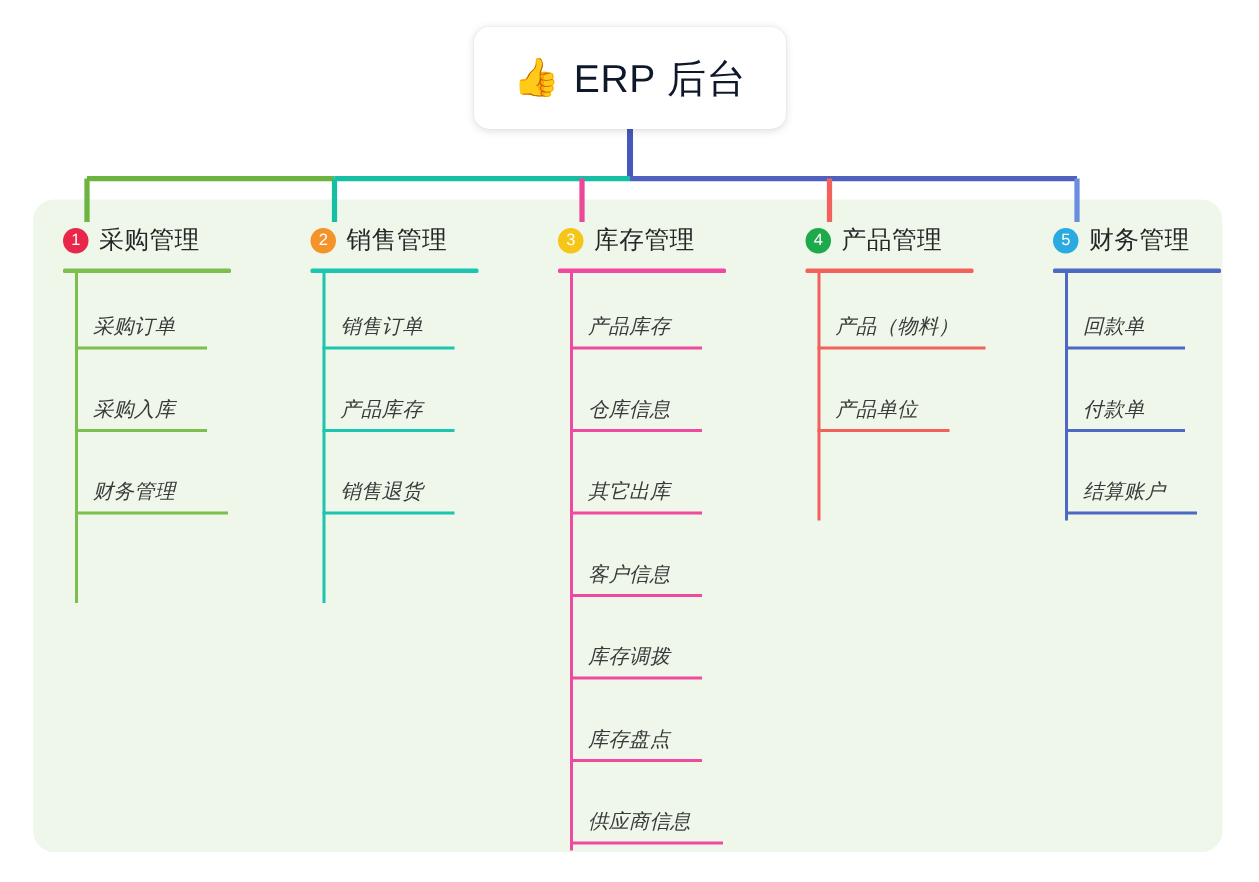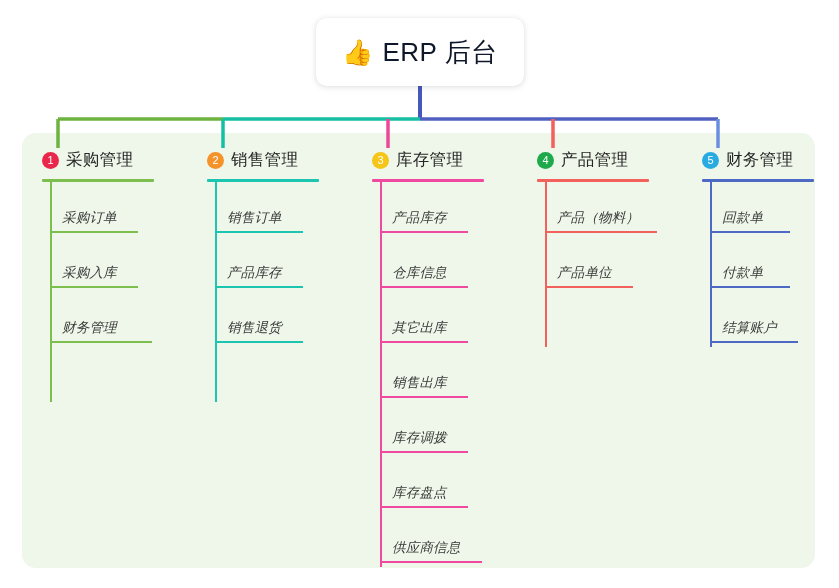--- a/index.html
+++ b/index.html
@@ -213,21 +213,21 @@
         </div>
         <div class="leaf">
           <span class="leaf-label">仓库信息</span>
           <span class="leaf-underline" style="width: 88px; background: rgb(239, 74, 160);"></span>
         </div>
         <div class="leaf">
           <span class="leaf-label">其它出库</span>
           <span class="leaf-underline" style="width: 88px; background: rgb(239, 74, 160);"></span>
         </div>
         <div class="leaf">
-          <span class="leaf-label">销售出库</span>
+          <span class="leaf-label">客户信息</span>
           <span class="leaf-underline" style="width: 88px; background: rgb(239, 74, 160);"></span>
         </div>
         <div class="leaf">
           <span class="leaf-label">库存调拨</span>
           <span class="leaf-underline" style="width: 88px; background: rgb(239, 74, 160);"></span>
         </div>
         <div class="leaf">
           <span class="leaf-label">库存盘点</span>
           <span class="leaf-underline" style="width: 88px; background: rgb(239, 74, 160);"></span>
         </div>

